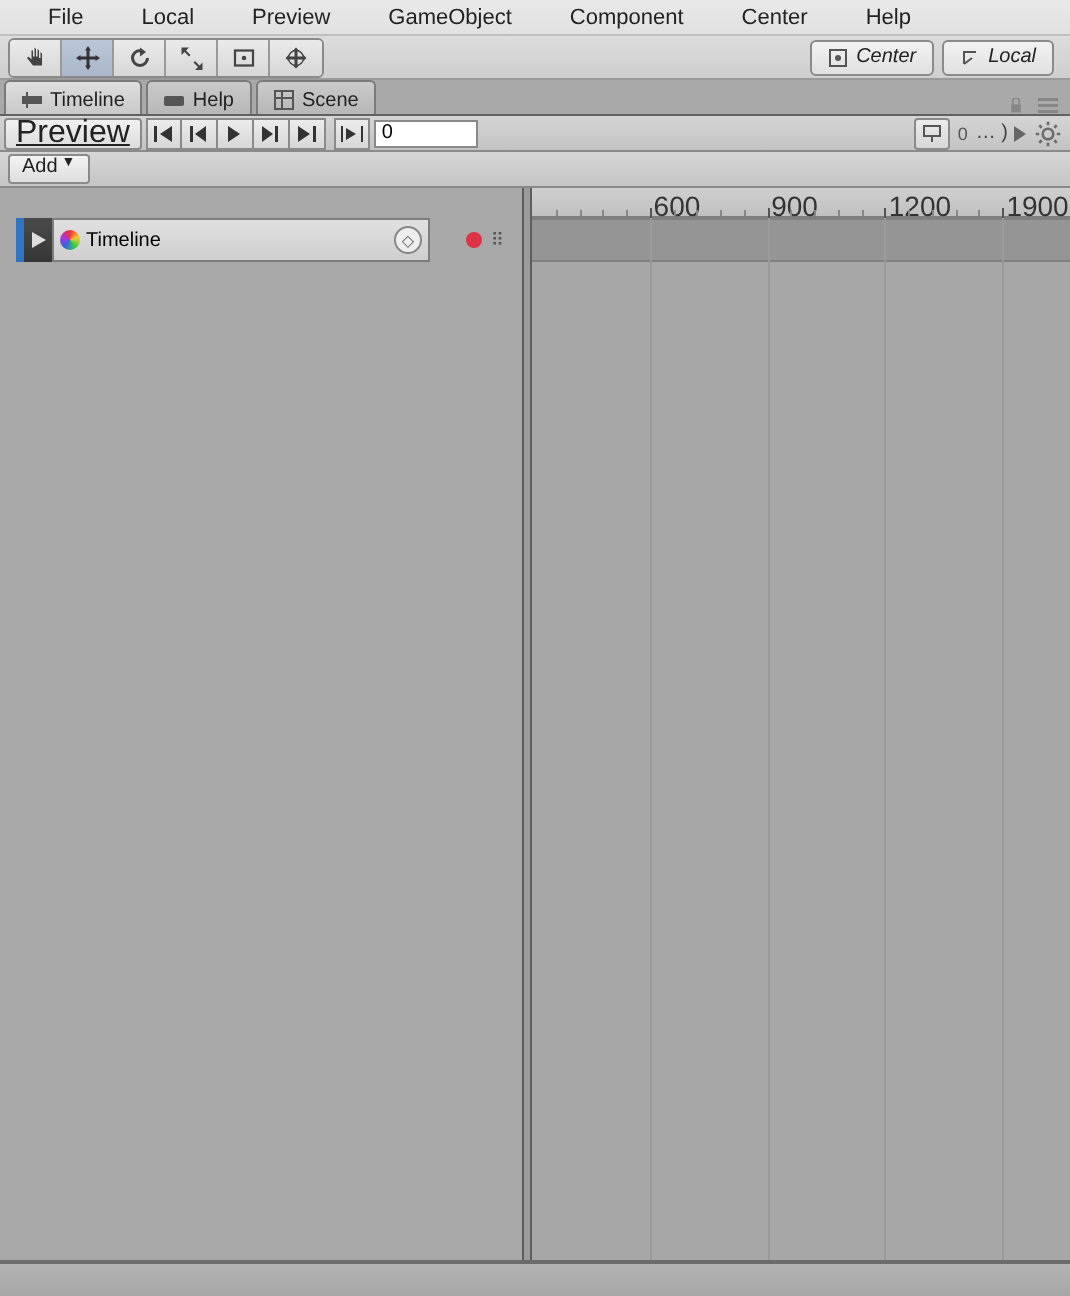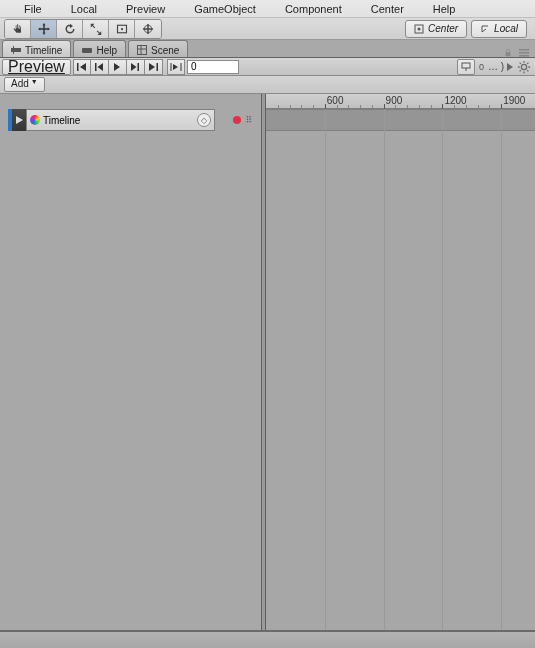--- a/index.html
+++ b/index.html
@@ -56,21 +56,21 @@
   .orb{ width:10px;height:10px; border-radius:50%; background:conic-gradient(#e33,#ec3,#3c4,#36d,#a3d,#e33);}
   .track-name-field{ flex:1; border:none; background:transparent; font-size:10px; outline:none;}
   .track-marker-btn{ width:14px; height:14px; border:1px solid #888; border-radius:7px; background:#eee; display:flex;align-items:center;justify-content:center; cursor:pointer; font-size:8px; color:#666;}
   .track-tail{ width:42px; height:100%; display:flex; align-items:center; justify-content:flex-end; gap:4px; padding-right:4px;}
   .rec-dot{ width:8px;height:8px;border-radius:50%; background:#d34; cursor:pointer;}
   .opt-dots{ font-size:9px; color:#555; letter-spacing:1px; cursor:pointer;}
 
   .clip-lane{ position:absolute; top:15px; left:0; right:0; height:22px; background:#959595; border-top:1px solid #808080; border-bottom:1px solid #808080;}
 
   
-  .ruler{ position:absolute; top:0; left:0; right:0; height:15px; background:linear-gradient(#cfcfcf,#c0c0c0); border-bottom:1px solid #7e7e7e; font-size:10px; color:#333;text-align:right;}
+  .ruler{ position:absolute; top:0; left:0; right:0; height:15px; background:linear-gradient(#cfcfcf,#c0c0c0); border-bottom:1px solid #7e7e7e; font-size:14px; color:#333;text-align:right;}
   .ruler .tick{ position:absolute; top:0; height:15px;}
   .ruler .tick .lbl{ position:absolute; top:1px; left:2px;}
   .ruler .tick::after{ content:""; position:absolute; bottom:0; left:0; width:1px; height:5px; background:#555;}
   .minor{ position:absolute; bottom:0; width:1px; height:3px; background:#888;}
 
   .gridlines{ position:absolute; top:15px; bottom:0; left:0; right:0;}
   .gridlines .gl{ position:absolute; top:0; bottom:0; width:1px; background:#9a9a9a;}
 
   
   .status{ height:18px; background:linear-gradient(#b3b3b3,#a7a7a7); border-top:2px solid #6b6b6b;}

